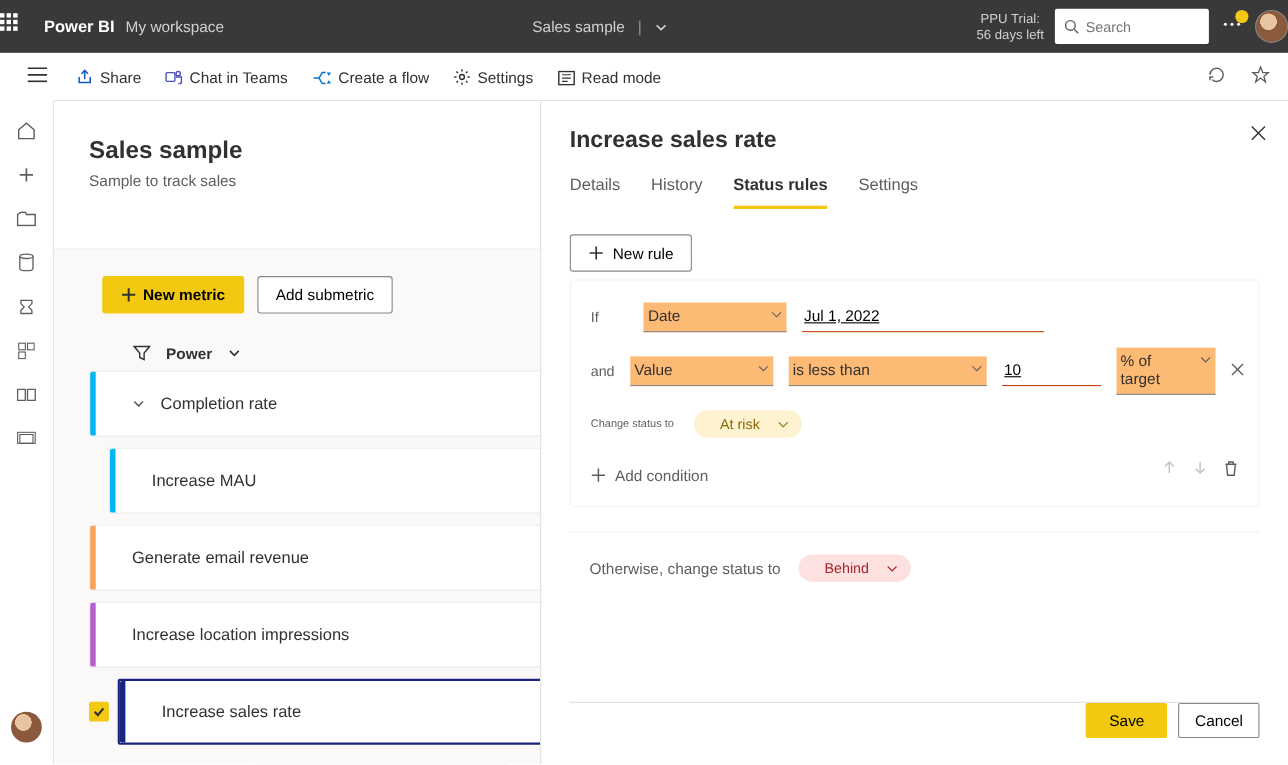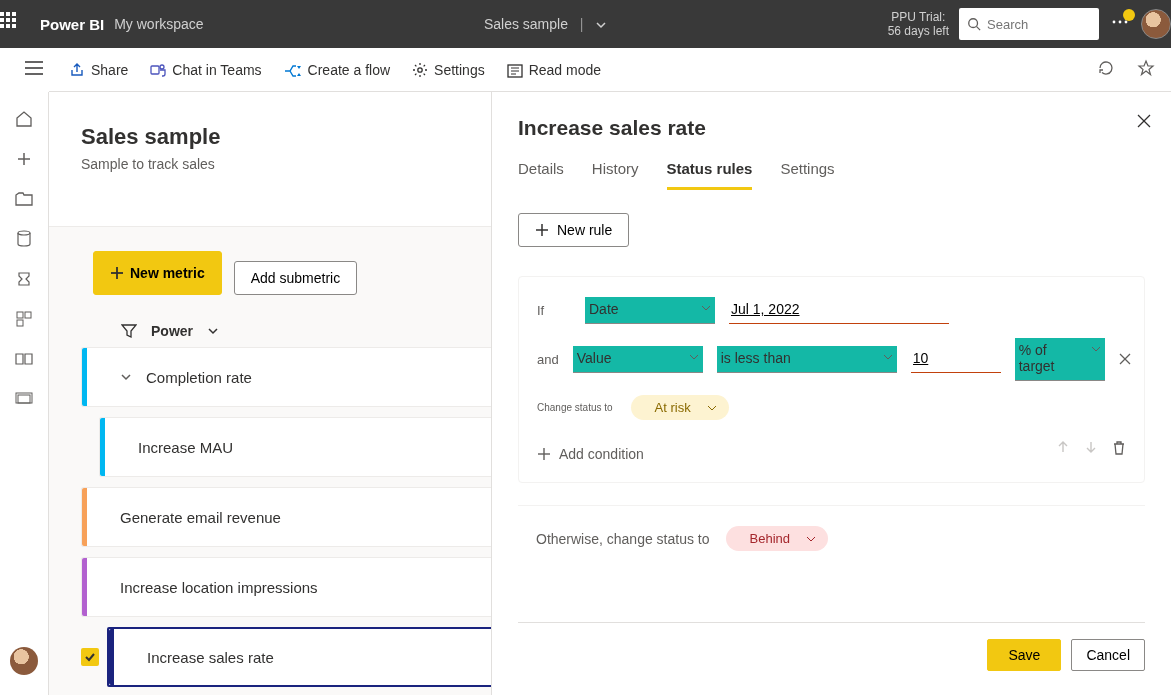--- a/index.html
+++ b/index.html
@@ -36,21 +36,21 @@
   .ov-title h1 { font-size:22px; font-weight:600; margin-bottom:6px;}
   .ov-title p { font-size:14px; color:#605e5c;}
   .stat-card { border:1px solid #edebe9; border-radius:4px; padding:14px 24px; text-align:center; min-width:100px;}
   .stat-card .num { font-size:26px; font-weight:600; }
   .stat-card .lbl { font-size:13px; color:#605e5c; margin-top:6px;}
   .stat-card.cut { overflow:hidden; white-space:nowrap; }
   
   .list-area { padding:24px 32px; }
   .list-btns { display:flex; gap:12px; margin-bottom:20px; margin-left:12px;}
   .btn-new-metric { background:#f2c811; border:1px solid #f2c811; border-radius:3px; padding:8px 16px; font-size:14px; font-weight:600; display:flex; align-items:center; gap:6px; cursor:pointer;}
-  .btn-sub { background:#fff; border:1px solid #8a8886; border-radius:3px; padding:8px 16px; font-size:14px; cursor:pointer;margin-top:10px;}
+  .btn-sub { background:#fff; border:1px solid #8a8886; border-radius:3px; padding:8px 16px; font-size:14px; cursor:pointer;}
   .list-header { display:flex; align-items:center; gap:14px; padding:8px 40px; font-size:14px; font-weight:600;}
   .list-header svg{cursor:pointer;}
   
   .metric-row { background:#fff; border:1px solid #edebe9; border-radius:2px; margin-bottom:10px; height:60px; display:flex; align-items:center; padding:0 18px; font-size:15px; position:relative; cursor:pointer;}
   .metric-row .stripe { position:absolute; left:0; top:0; bottom:0; width:5px; border-radius:2px 0 0 2px;}
   .metric-row.indent { margin-left:18px; }
   .row-main { margin-left:20px; display:flex; align-items:center; gap:14px;}
   .row-icon-badge { position:relative; margin-left:auto; margin-right:10px; }
   .row-icon-badge .dot{ position:absolute; top:-6px; right:-6px; width:14px; height:14px; background:#f2c811; border-radius:50%; font-size:9px; display:flex; align-items:center; justify-content:center;}
   .check-sq { width:18px; height:18px; background:#f2c811; border-radius:2px; display:flex; align-items:center; justify-content:center; margin-right:8px;}
@@ -59,39 +59,39 @@
   
   
   .panel { position:absolute; top:0; right:0; bottom:0; width:680px; background:#fff; border-left:1px solid #e1dfdd; padding:24px 26px; display:flex; flex-direction:column; }
   .panel-title { font-size:21px; font-weight:600; }
   .panel-close { position:absolute; right:20px; top:22px; cursor:pointer;}
   .tabs { display:flex; gap:28px; margin-top:20px; border-bottom:1px solid transparent; font-size:15px;}
   .tabs .tab { padding-bottom:10px; cursor:pointer; color:#605e5c;}
   .tabs .tab.active { font-weight:600; color:#323130; border-bottom:3px solid #f2c811;}
   .new-rule-btn { margin-top:22px; border:1px solid #8a8886; background:#fff; border-radius:3px; padding:8px 16px; font-size:14px; display:flex; align-items:center; gap:8px; cursor:pointer; width:fit-content;}
   
-  .rule-box { border:1px solid #f3f2f1; border-radius:4px; padding:20px 18px; margin-top:29px; }
+  .rule-box { border:1px solid #f3f2f1; border-radius:4px; padding:20px 18px; margin-top:7px; }
   .cond-row { display:flex; align-items:center; gap:14px; margin-bottom:14px;}
   .cond-row .lbl { width:34px; font-size:13px; color:#605e5c; text-align:left;}
-  .dd { border:none; border-bottom:1px solid #8a8886; padding:4px 26px 6px 4px; font-size:14px; min-width:130px; background:#14b8a6; position:relative; cursor:pointer;}
+  .dd { border:none; border-bottom:1px solid #8a8886; padding:4px 26px 6px 4px; font-size:14px; min-width:130px; background:#fdba74; position:relative; cursor:pointer;}
   .dd .chev { position:absolute; right:4px; top:6px;}
   .txt-in { border:none; border-bottom:1px solid #c2410c; padding:4px 2px 6px; font-size:14px; outline:none;text-decoration:underline; }
   .remove-x { cursor:pointer; color:#605e5c;}
   .status-chip { border-radius:14px; padding:5px 38px 5px 24px; font-size:13px; position:relative; cursor:pointer; display:inline-block;}
   .status-chip .chev{ position:absolute; right:12px; top:8px;}
   .chip-risk { background:#fdf3d1; color:#8a6a00;}
   .chip-behind { background:#fde0e0; color:#a4262c;}
   .add-cond { display:flex; align-items:center; gap:8px; color:#605e5c; cursor:pointer; font-size:14px; margin-top:8px;}
   .rule-actions { margin-left:auto; display:flex; gap:14px; color:#a19f9d;}
   .rule-actions .ic{cursor:pointer;}
   
   .otherwise { display:flex; align-items:center; gap:16px; margin-top:22px; padding:20px 18px 10px; border-top:1px solid #f3f2f1;}
   .otherwise .lbl{ font-size:14px; color:#605e5c;}
   
-  .panel-footer { margin-top:auto; border-top:1px solid #e1dfdd; padding-top:16px; display:flex; justify-content:flex-end; gap:10px;}
+  .panel-footer { margin-top:auto; border-top:1px solid #e1dfdd; display:flex; justify-content:flex-end; gap:10px;}
   .btn-save { background:#f2c811; border:1px solid #f2c811; padding:7px 20px; font-size:14px; font-weight:400; cursor:pointer; border-radius:2px;}
   .btn-cancel { background:#fff; border:1px solid #8a8886; padding:7px 14px; font-size:14px; cursor:pointer; border-radius:2px;}
   svg { flex-shrink:0; }
 </style>
 </head>
 <body>
 
 <div class="header">
   <div class="app-grid">
       <span></span>

